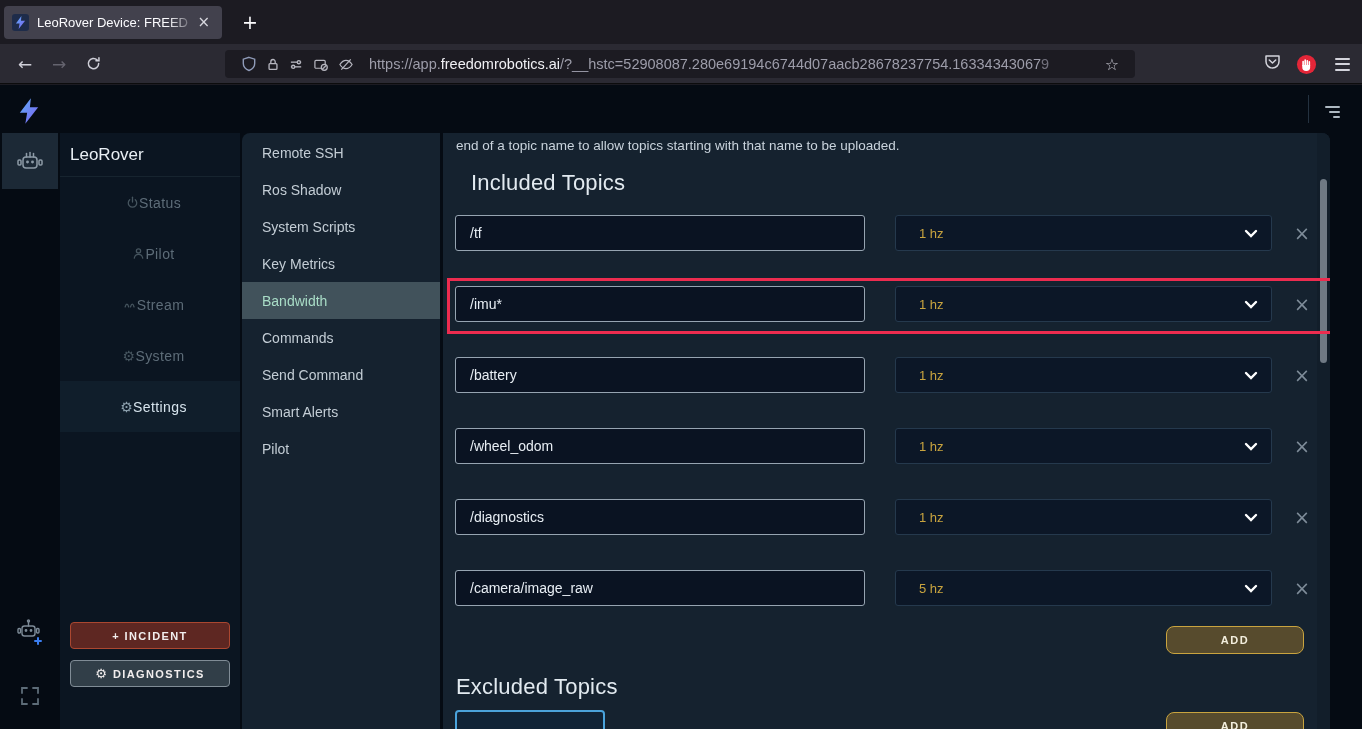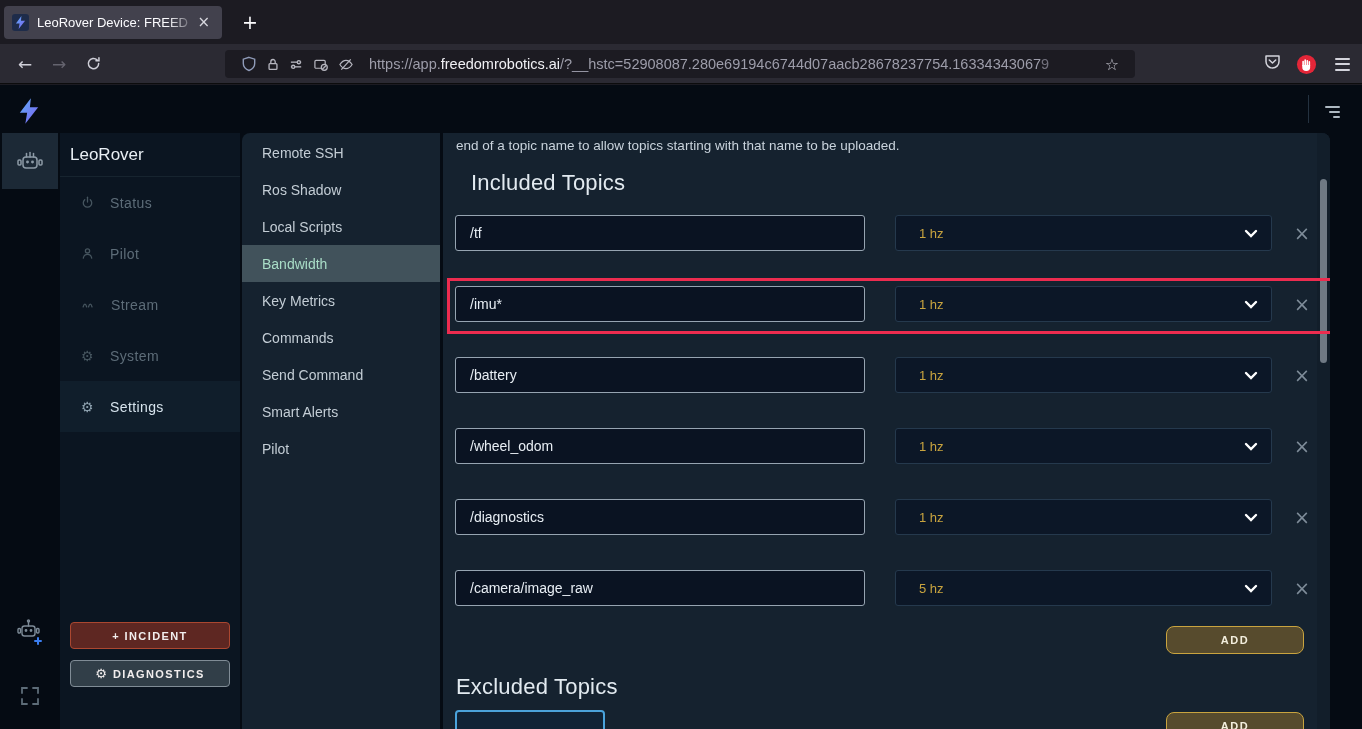--- a/index.html
+++ b/index.html
@@ -61,22 +61,22 @@
   .rail-device { position:absolute; left:2px; top:48px; width:56px; height:56px; background:#1c2936;
     display:flex; align-items:center; justify-content:center; }
   .rail-addbot { position:absolute; left:16px; top:532px; width:28px; height:30px; }
   .rail-fullscreen { position:absolute; left:19px; top:600px; width:22px; height:22px; }
 
   
   .sidebar { position:absolute; left:60px; top:48px; width:180px; height:596px; background:#0b1521; }
   .side-title { height:44px; display:flex; align-items:center; padding-left:10px;
     color:#e9eff4; font-size:17px; border-bottom:1px solid #17242f; }
   .side-nav { }
-  .side-item { height:51px; display:flex; align-items:center; padding-left:21px; gap:16px;
-    color:#5d6c78; font-size:14px; letter-spacing:0.4px; cursor:pointer; }
+  .side-item { height:51px; display:flex; align-items:center; padding-left:7px; 
+    color:#5d6c78; font-size:14px; letter-spacing:0.4px; cursor:pointer;justify-content:center; }
   .side-item .ni { color:#46555f; display:flex; }
   .side-item.active { background:#101e2b; color:#d6e3ec; }
   .side-item.active .ni { color:#8da1ae; }
 
   .btn-incident, .btn-diag {
     position:absolute; left:10px; width:160px; height:27px; border-radius:4px;
     display:flex; align-items:center; justify-content:center; gap:6px;
     font-size:11px; font-weight:bold; letter-spacing:1.4px; color:#f2eeee; cursor:pointer;
   }
   .btn-incident { top:489px; background:#5e2722; border:1px solid #ab4730; }
@@ -329,23 +329,23 @@
       <div class="btn-incident">+ INCIDENT</div>
       <div class="btn-diag">
         <span class="gear-glyph glyph">⚙</span>
         <span>DIAGNOSTICS</span>
       </div>
     </div>
 
     <div class="submenu">
       <div class="sub-item">Remote SSH</div>
       <div class="sub-item">Ros Shadow</div>
-      <div class="sub-item">Local Scripts</div>
+      <div class="sub-item">System Scripts</div>
+      <div class="sub-item">Key Metrics</div>
       <div class="sub-item active">Bandwidth</div>
-      <div class="sub-item">Key Metrics</div>
       <div class="sub-item">Commands</div>
       <div class="sub-item">Send Command</div>
       <div class="sub-item">Smart Alerts</div>
       <div class="sub-item">Pilot</div>
     </div>
 
     <div class="main">
       <div class="scroll-track"></div>
       <div class="scroll-thumb"></div>
 

